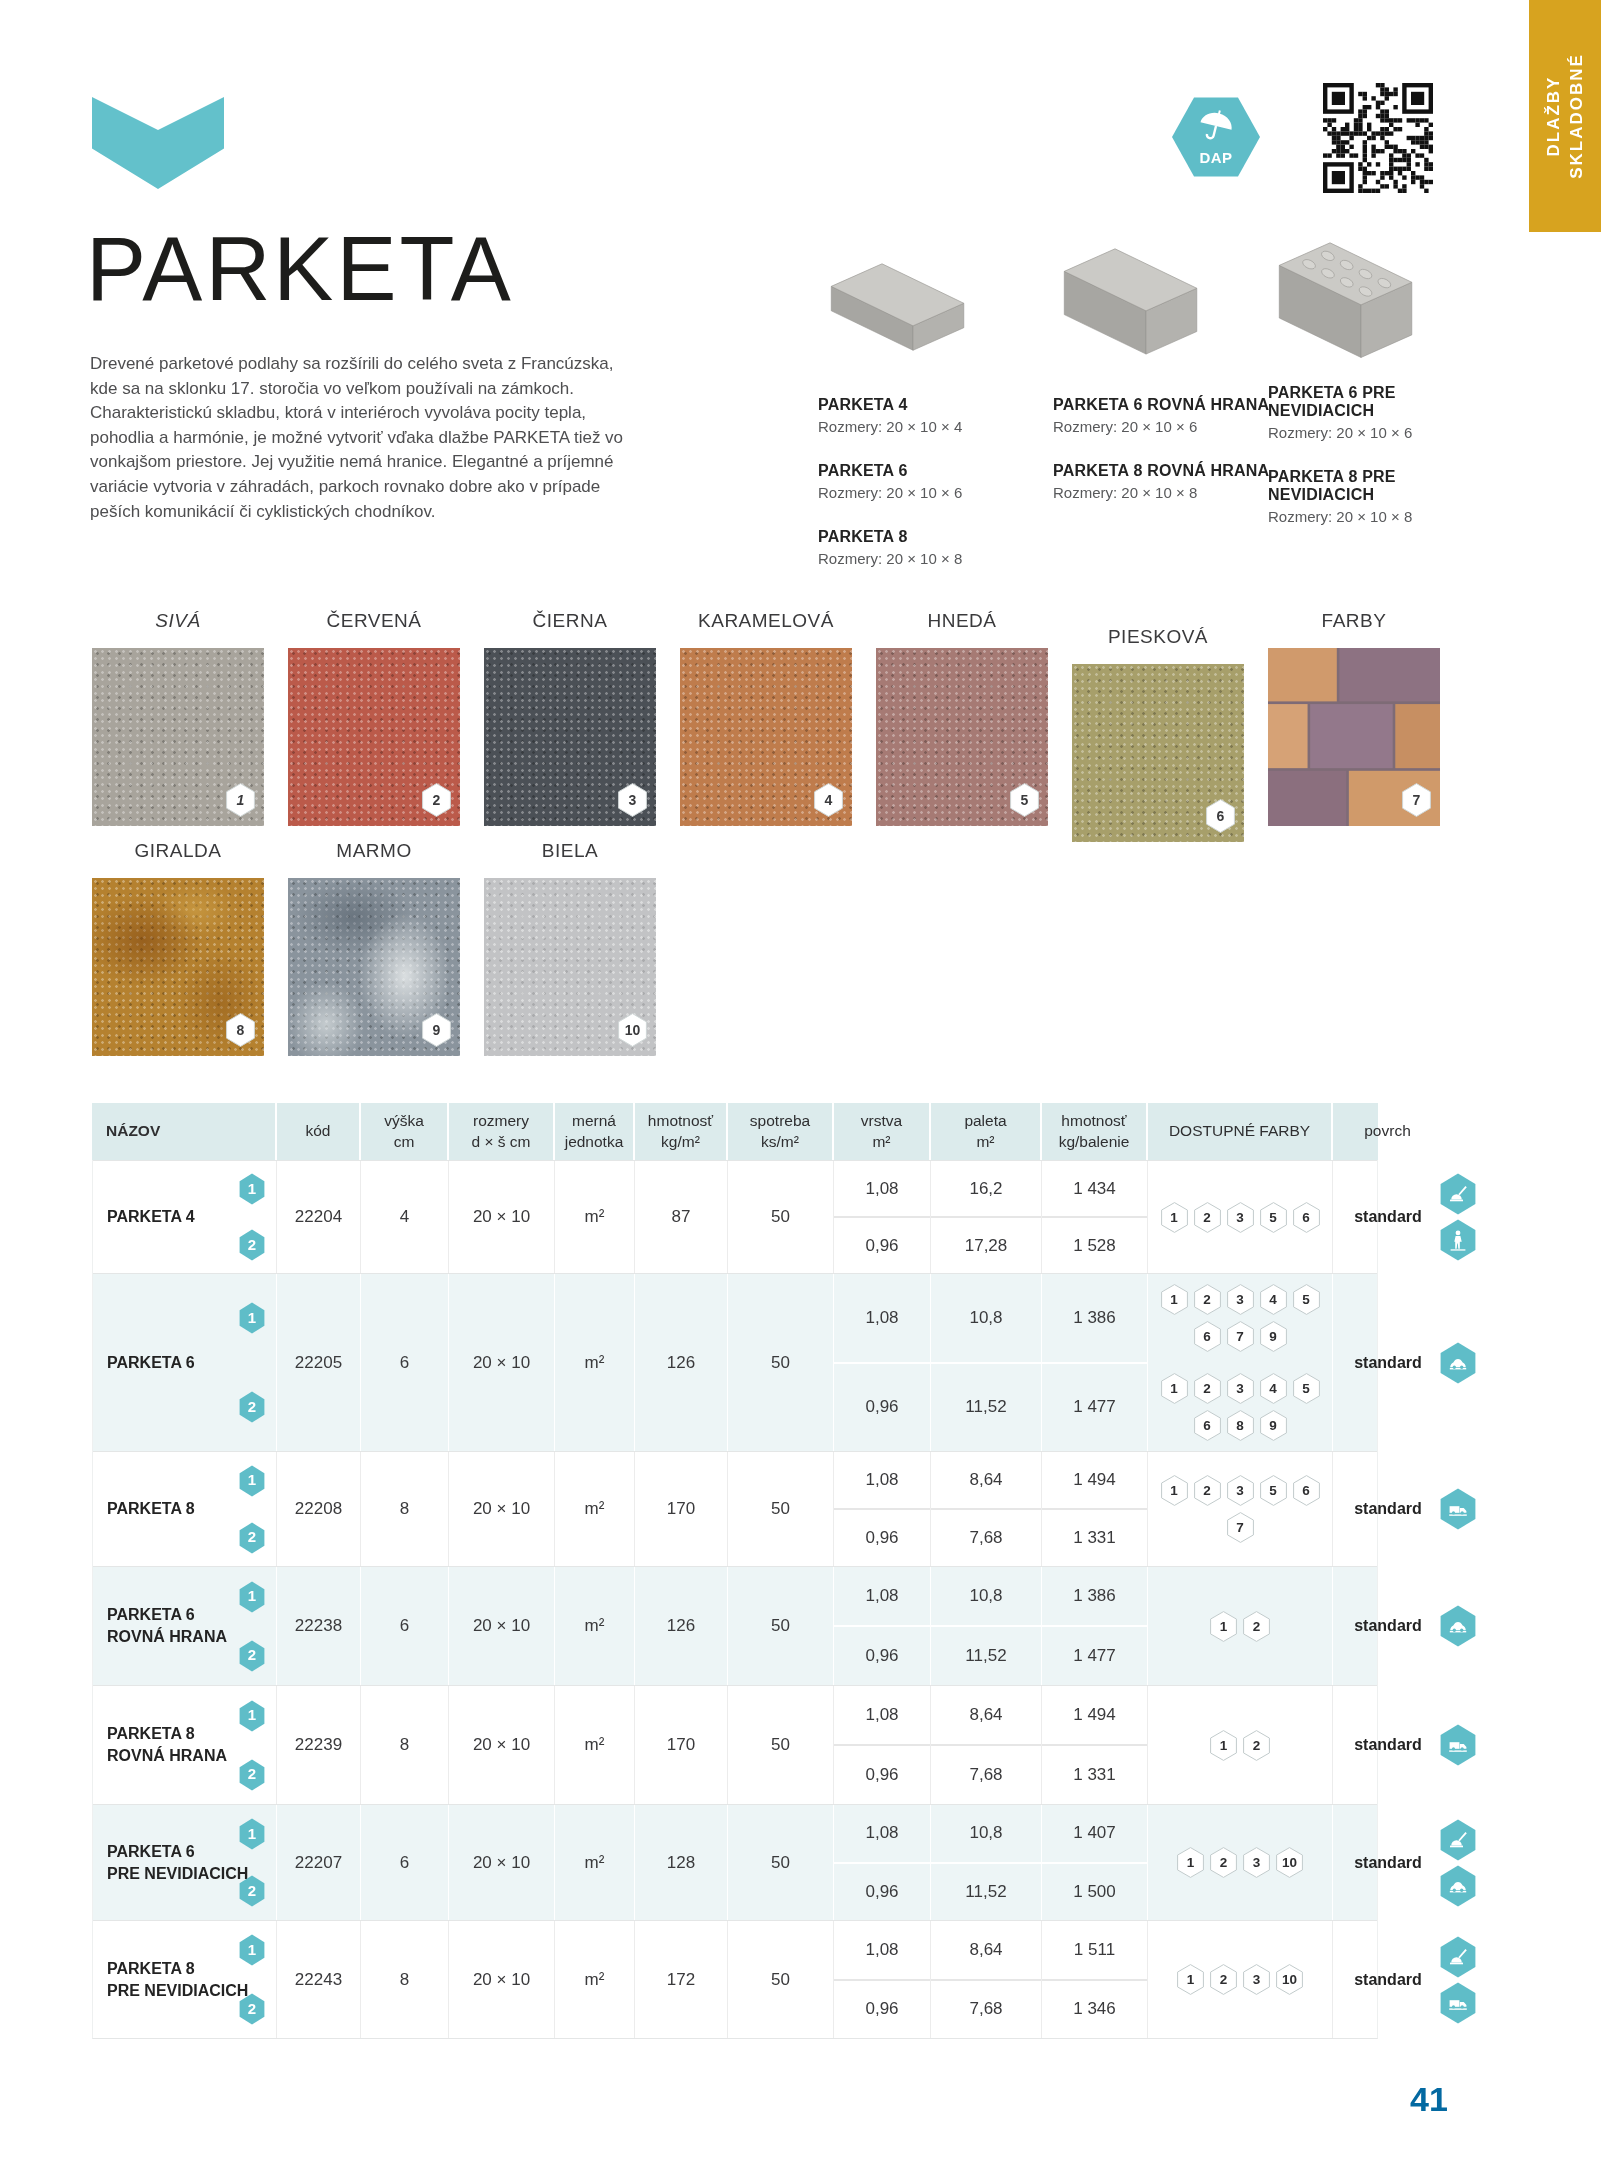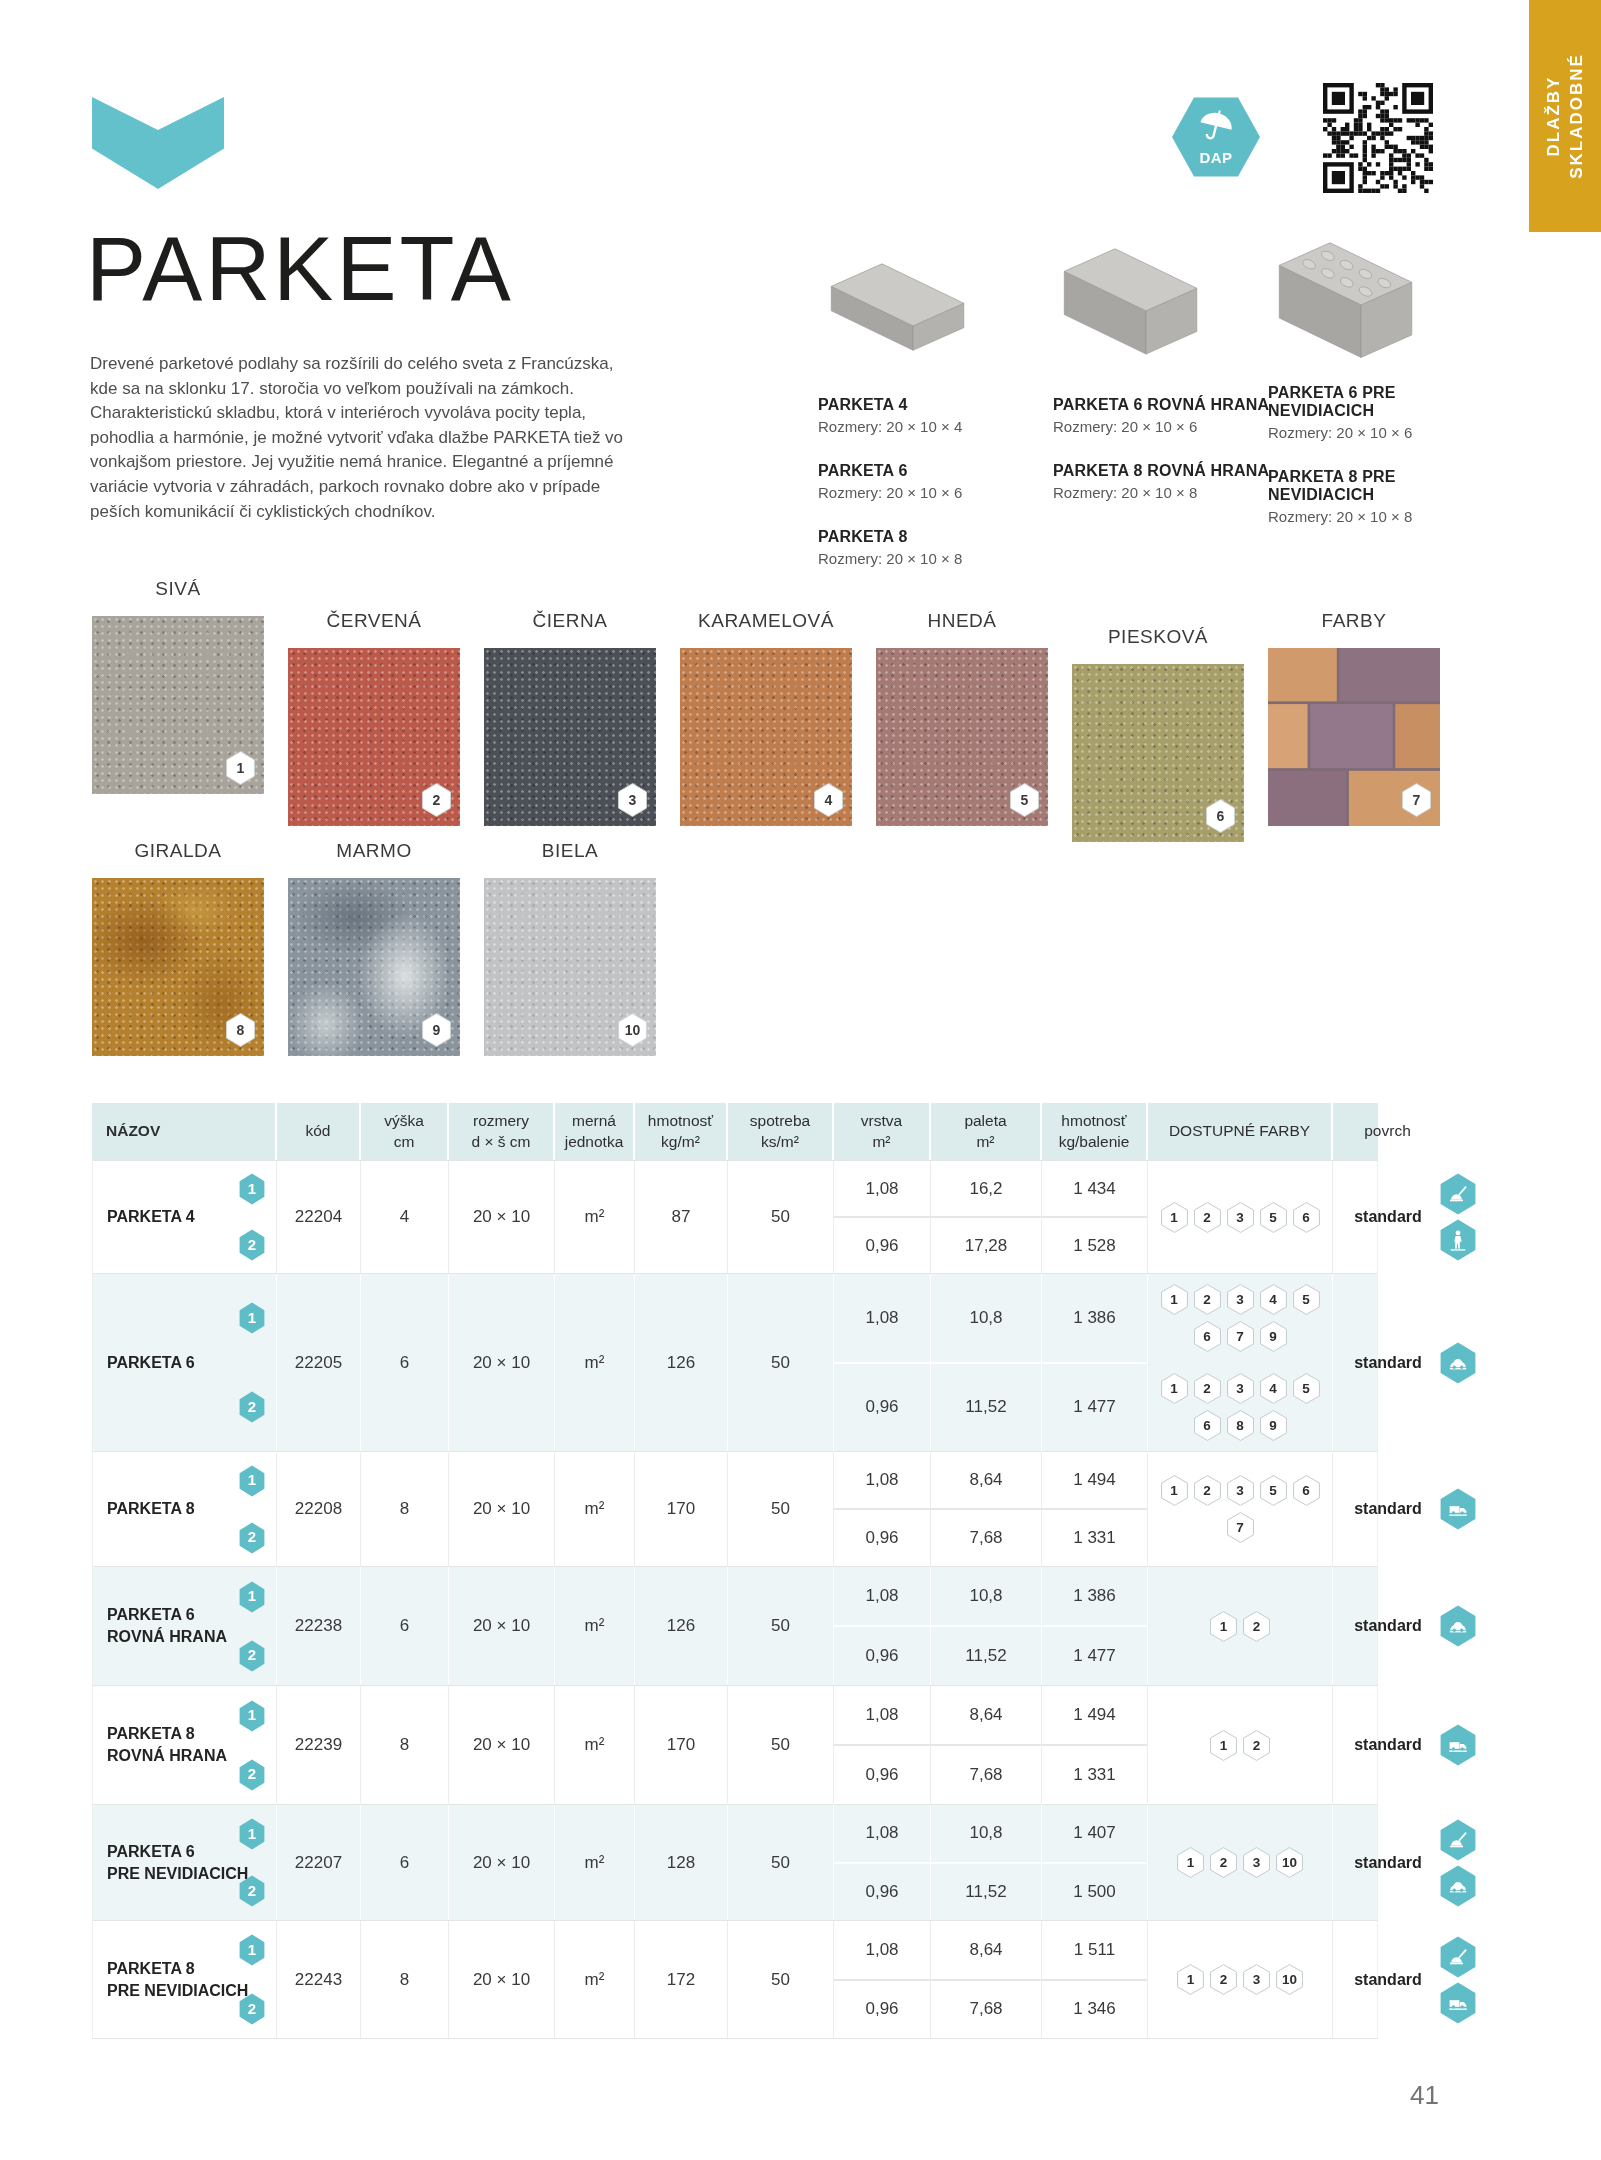--- a/index.html
+++ b/index.html
@@ -75,21 +75,21 @@
   .farby-cell{flex-direction:column;justify-content:center;}
   .badgeline{display:flex;justify-content:center;margin:3px 0;}
   .fbadge{width:27px;height:31px;margin:0 3px;}
   .fbadge .hx-num{font-size:13.5px;color:#2e2e30;}
   .povrch{font-weight:bold;font-size:16px;color:#232323;}
   .row-icons{position:absolute;left:1347px;top:50%;transform:translateY(-50%);
     display:flex;flex-direction:column;align-items:center;}
   .uicon{position:relative;width:36px;height:42px;margin:2px 0;}
   .uicon .glyph{position:absolute;left:6px;top:9px;width:24px;height:24px;}
 
-  #page-number{left:1410px;top:2080px;font-size:26px;font-weight:normal;color:#737373;}
+  #page-number{left:1410px;top:2080px;font-size:34px;font-weight:bold;color:#0369a1;}
 </style>
 </head>
 <body>
 
 <div class="abs" id="chevron-logo"></div>
 <div class="abs" id="page-title">PARKETA</div>
 <div class="abs" id="intro-text">Drevené parketové podlahy sa rozšírili do celého sveta z Francúzska,
 kde sa na sklonku 17. storočia vo veľkom používali na zámkoch.
 Charakteristickú skladbu, ktorá v interiéroch vyvoláva pocity tepla,
 pohodlia a harmónie, je možné vytvoriť vďaka dlažbe PARKETA tiež vo
@@ -383,21 +383,21 @@
     </svg></div>
 
 <div class="abs" id="category-tab">
   <div class="tabtxt">
     <div>DLAŽBY</div>
     <div>SKLADOBNÉ</div>
   </div>
 </div>
 
 <div class="abs" id="swatch-area" style="left:0;top:0;">
-    <div class="swcell" style="left: 92px; top: 578px;">
+    <div class="swcell" style="left: 92px; top: 610px; font-style: italic;">
       <div class="swlabel">SIVÁ</div>
       <div class="swatch" style="background-color: rgb(168, 164, 156); background-image: radial-gradient(rgba(255, 255, 255, 0.32) 1px, transparent 1.6px), radial-gradient(rgba(0, 0, 0, 0.24) 1px, transparent 1.6px); background-size: 7px 7px, 11px 11px;">
         <div class="swbadge"><span class="hexwrap " style="width: 29px; height: 34px;"><svg width="29" height="34" viewBox="0 0 29 34">
               <polygon points="14.5,0.6 28.4,8.84 28.4,25.16 14.5,33.4 0.6,25.16 0.6,8.84" fill="#ffffff" stroke="#cfd6d6" stroke-width="1"></polygon>
             </svg><span class="hx-num" style="font-size: 14px;">1</span></span></div>
       </div>
     </div>
     <div class="swcell" style="left: 288px; top: 610px;">
       <div class="swlabel">ČERVENÁ</div>
       <div class="swatch" style="background-color: rgb(187, 90, 74); background-image: radial-gradient(rgba(255, 255, 255, 0.32) 1px, transparent 1.6px), radial-gradient(rgba(0, 0, 0, 0.24) 1px, transparent 1.6px); background-size: 7px 7px, 11px 11px;">

